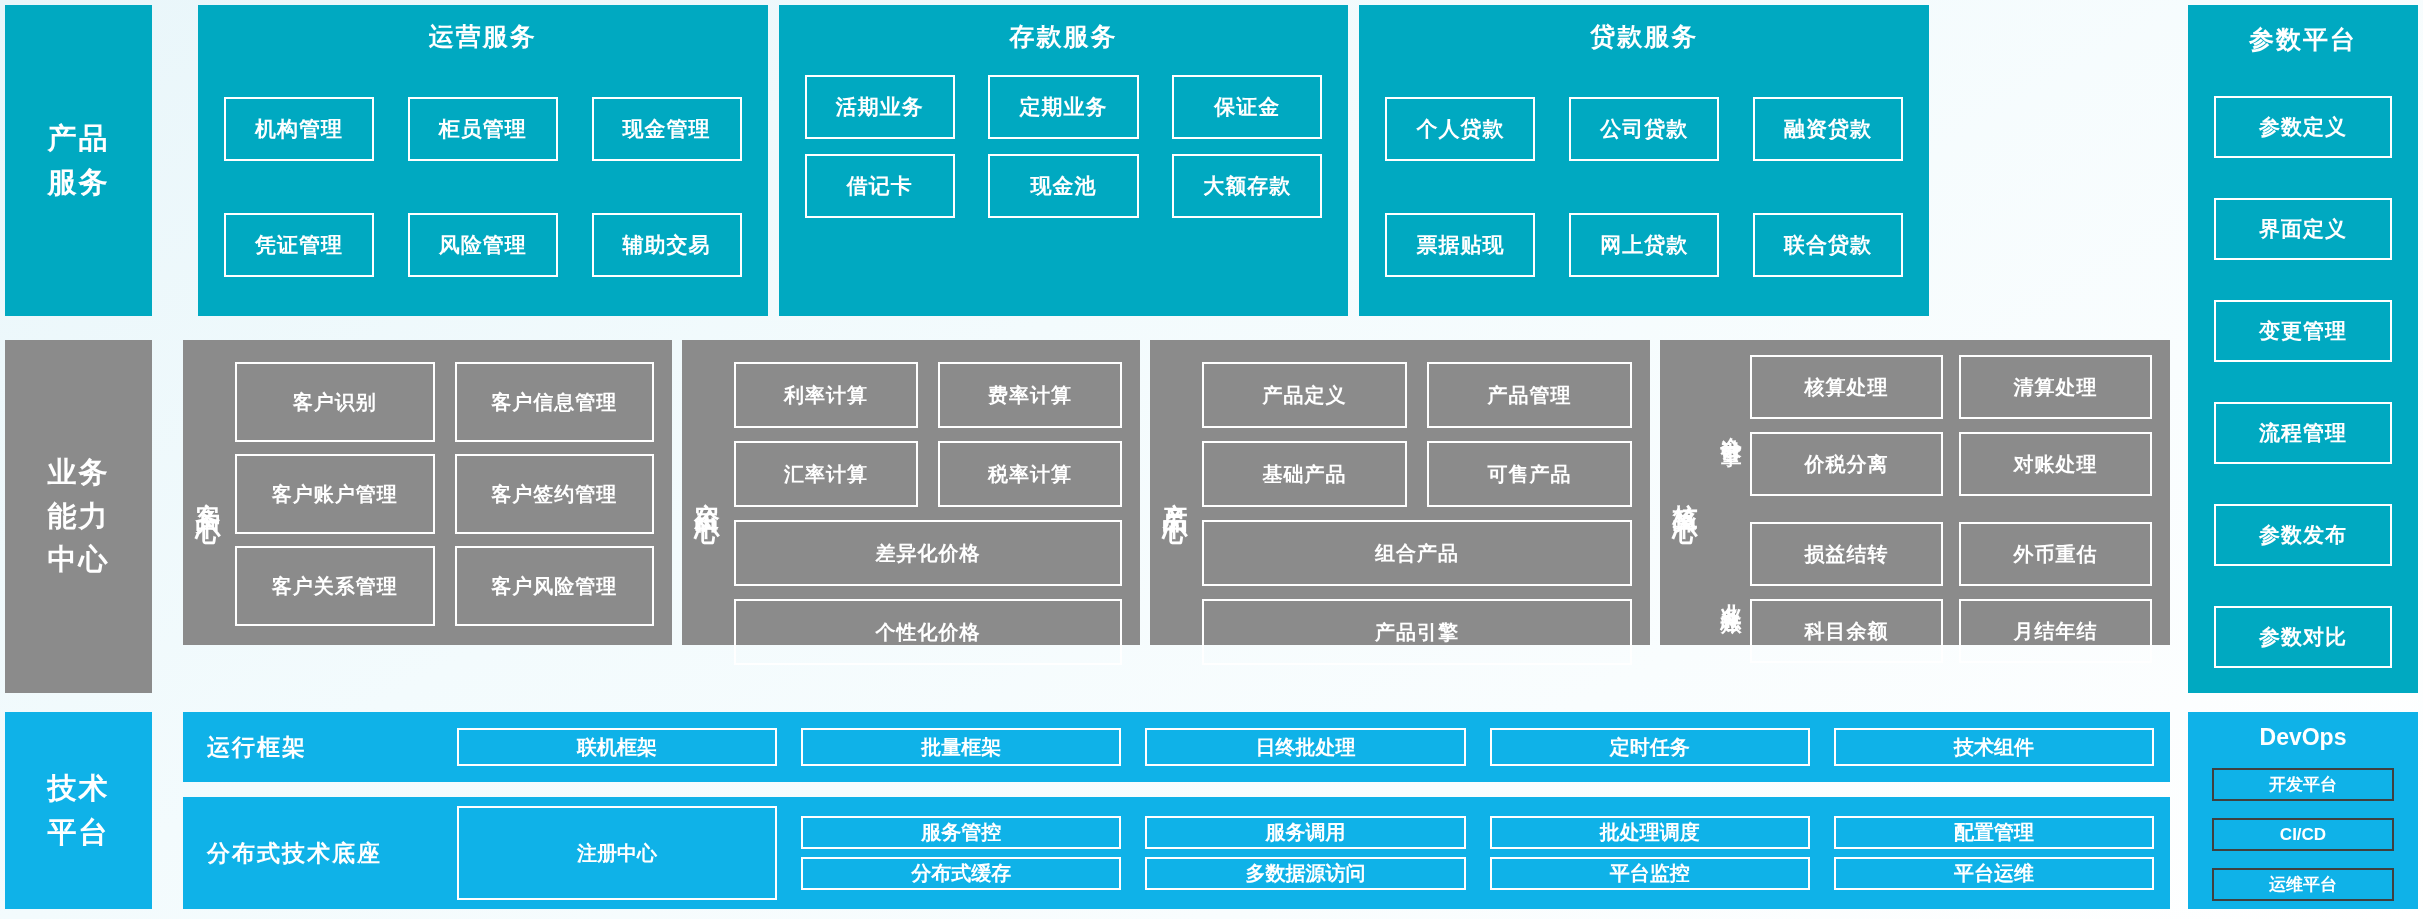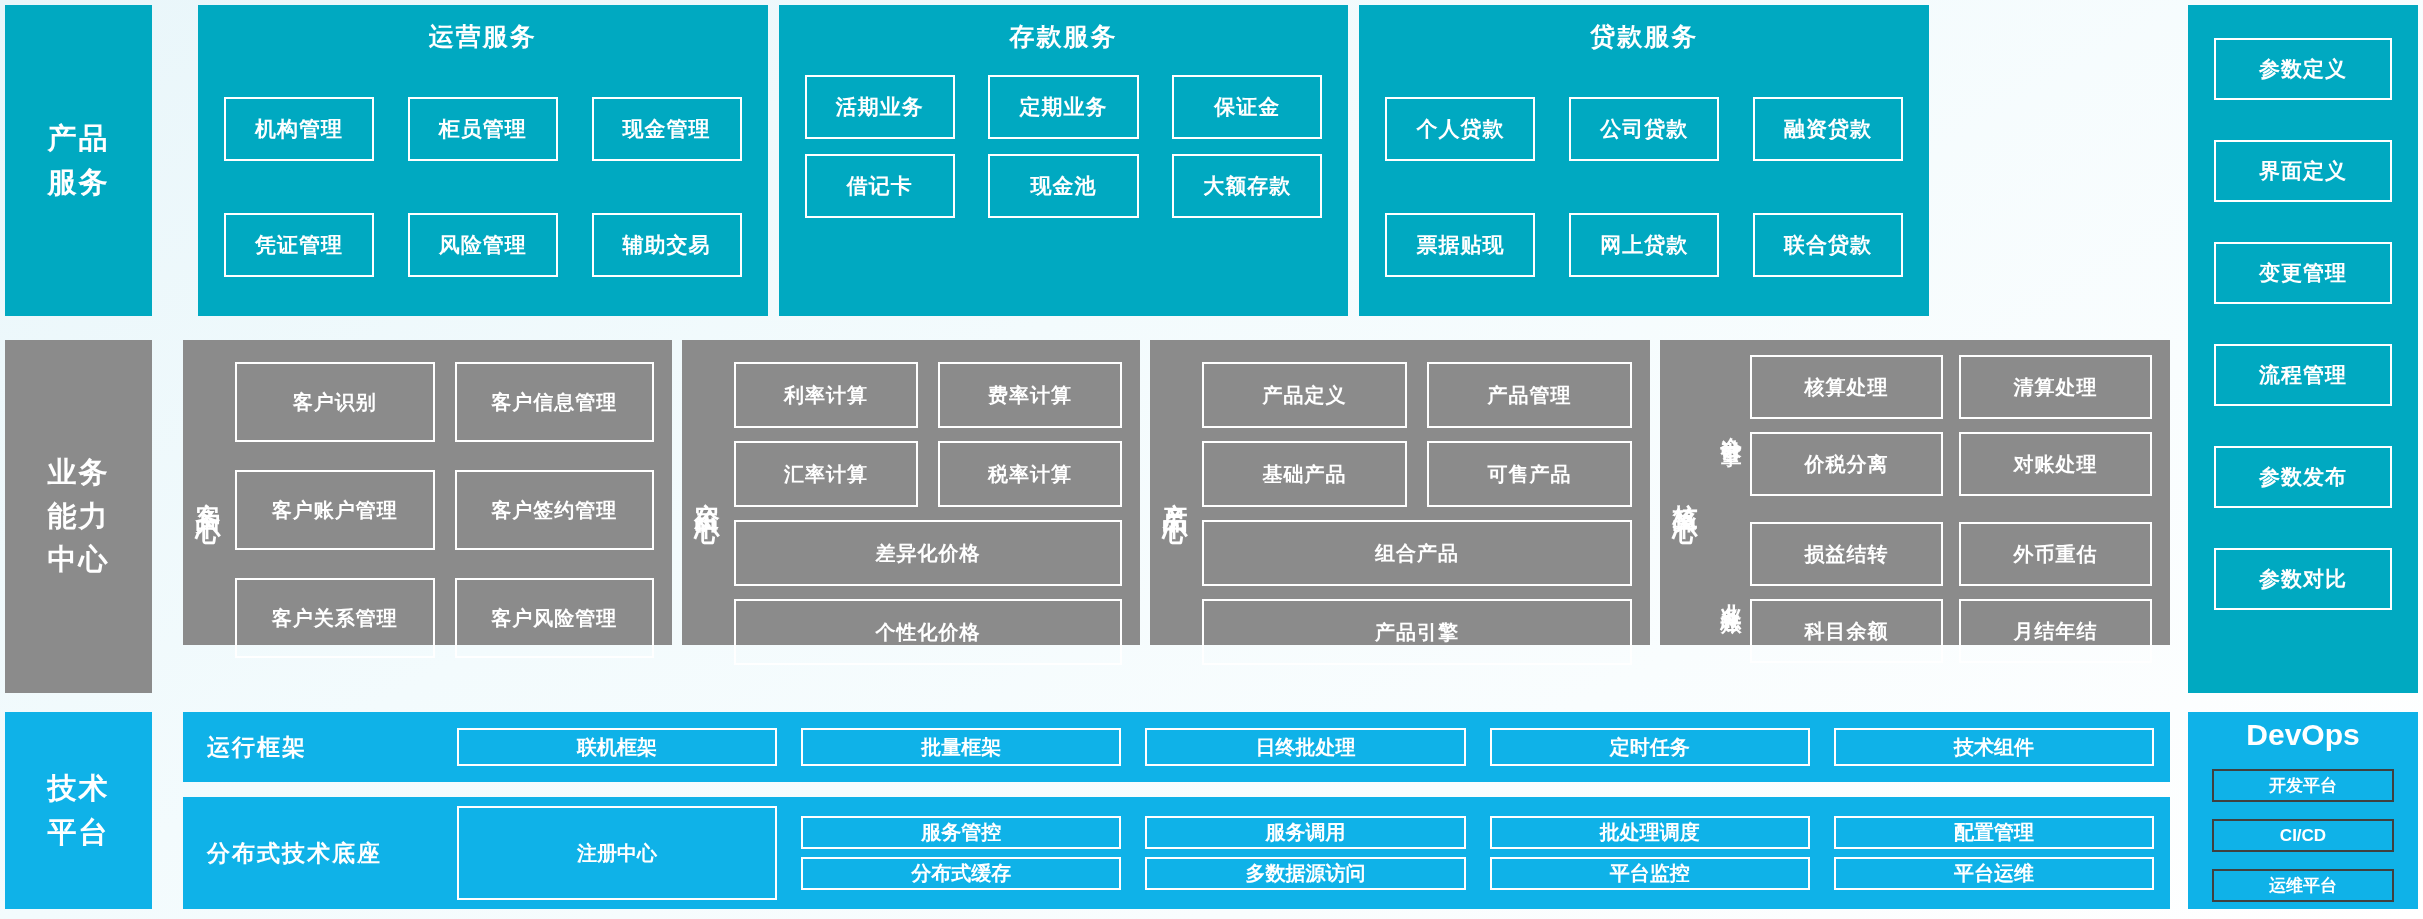--- a/index.html
+++ b/index.html
@@ -45,21 +45,21 @@
   
   .mid-panel{display:flex;min-width:0;}
   .mp1{flex:489;} .mp2{flex:458;} .mp3{flex:500;} .mp4{flex:510;}
   .vlabel{width:52px;display:flex;align-items:center;justify-content:center;flex:0 0 auto;}
   .vtext{writing-mode:vertical-rl;text-orientation:upright;font-size:25px;letter-spacing:5px;}
   .mid-grid{flex:1;display:flex;flex-direction:column;padding:22px 18px 0 0;min-width:0;}
   .pair-row{display:flex;gap:20px;}
   .gbox{flex:1;border:2px solid #fff;display:flex;align-items:center;justify-content:center;
         font-size:20px;box-sizing:border-box;letter-spacing:1px;}
   .grid-3r .gbox{height:80px;}
-  .grid-3r .pair-row + .pair-row{margin-top:28px;border-radius:19px;}
+  .grid-3r .pair-row + .pair-row{margin-top:12px;border-radius:19px;}
   .grid-4r .gbox{height:66px;}
   .grid-4r > * + *{margin-top:13px;}
   .gbox.wide{flex:0 0 auto;}
 
   
   .acct-wrap{flex:1;display:flex;flex-direction:column;gap:26px;padding:15px 18px 0 0;min-width:0;}
   .acct-group{display:flex;flex:0 0 auto;}
   .acct-label{width:38px;display:flex;align-items:center;justify-content:center;flex:0 0 auto;}
   .acct-label .vtext{font-size:21px;letter-spacing:3px;}
   .acct-grid{flex:1;display:flex;flex-direction:column;gap:13px;min-width:0;}
@@ -76,21 +76,21 @@
         font-size:20px;box-sizing:border-box;}
   .tcol-stack{flex:1;display:flex;flex-direction:column;gap:8px;min-width:0;}
   .sbox{height:33px;border:2px solid #fff;display:flex;align-items:center;justify-content:center;
         font-size:20px;box-sizing:border-box;}
 
   
   .param-title{text-align:center;font-size:25px;padding-top:18px;letter-spacing:2px;}
   .pbox{height:62px;margin:40px 26px 0;border:2px solid #fff;display:flex;align-items:center;justify-content:center;
         font-size:21px;box-sizing:border-box;letter-spacing:1px;}
   .pbox:first-of-type{margin-top:33px;}
-  .devops-title{text-align:center;font-size:30px;padding-top:6px;}
+  .devops-title{text-align:center;font-size:23px;padding-top:12px;}
   .dbox{height:33px;margin:17px 24px 0;border:2px solid #404040;display:flex;align-items:center;justify-content:center;
         font-size:17px;box-sizing:border-box;}
   .dbox:first-of-type{margin-top:13px;}
 </style>
 </head>
 <body>
 
 <div class="canvas">
 
   <div class="abs rail teal" id="left-top">
@@ -281,20 +281,21 @@
           <div class="sbox">平台监控</div>
         </div>
         <div class="tcol-stack">
           <div class="sbox">配置管理</div>
           <div class="sbox">平台运维</div>
         </div>
       </div>
   </div>
 
   <div class="abs teal" id="param-col">
+    <div class="param-title">参数平台</div>
   <div class="pbox">参数定义</div>
       <div class="pbox">界面定义</div>
       <div class="pbox">变更管理</div>
       <div class="pbox">流程管理</div>
       <div class="pbox">参数发布</div>
       <div class="pbox">参数对比</div>
     </div>
 
   <div class="abs blue" id="devops-col">
     <div class="devops-title">DevOps</div>

